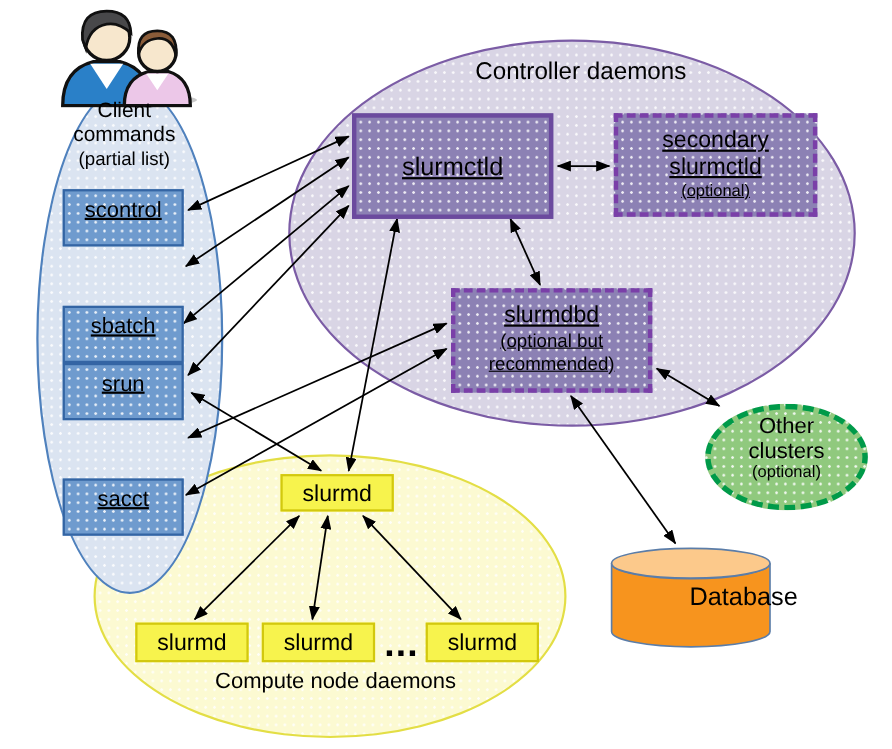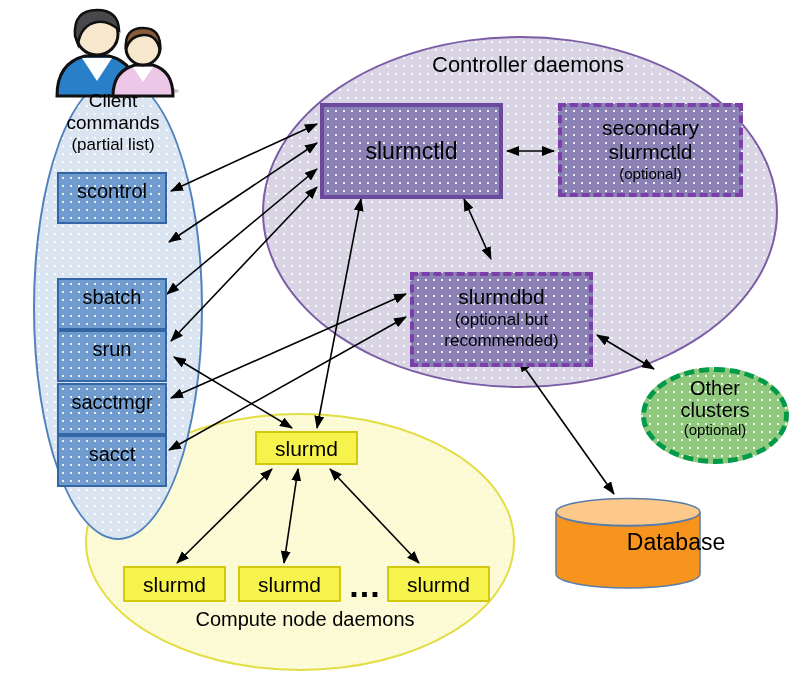--- a/index.html
+++ b/index.html
@@ -1,21 +1,21 @@
 <!DOCTYPE html>
 <html><head>
 <meta charset="utf-8">
 <style>
   html,body{margin:0;padding:0;background:#fff;}
   .canvas{position:relative;width:811px;height:681px;background:#fff;overflow:hidden;
           font-family:"Liberation Sans",sans-serif;color:#000;}
   .abs{position:absolute;}
   .ellipse{border-radius:50%;box-sizing:border-box;}
   .dots{background-image:radial-gradient(rgba(255,255,255,0.85) 1px, rgba(255,255,255,0) 1.4px);
-        background-size:8px 8px;}
+        background-size:8px 8px;text-decoration:underline;}
   .el-blue{left:33px;top:76px;width:170px;height:464px;background-color:#dbe4f1;border:2px solid #4f81bd;}
   .el-purple{left:262px;top:36px;width:516px;height:352px;background-color:#d9d5e5;border:2px solid #7b5ca5;}
   .el-yellow{left:85px;top:413px;width:430px;height:258px;background-color:#fcfad2;border:2px solid #e3de45;}
   .el-green{left:641px;top:367px;width:148px;height:97px;background-color:#90c97e;border:5px dashed #009a49;}
   .cbox{left:57px;width:110px;height:52px;background-color:#6f9bce;border:2px solid #3465a4;
         box-sizing:border-box;text-align:center;font-size:20px;line-height:34px;}
   .pbox{background-color:#8c81b4;box-sizing:border-box;text-align:center;}
   .ybox{background-color:#f7f34d;border:2px solid #d2c80e;box-sizing:border-box;
         text-align:center;font-size:21px;line-height:32px;}
   .grouptitle{font-size:22px;text-align:center;}
@@ -71,34 +71,33 @@
   </svg>
 
   <div class="abs" style="left:40px;top:90px;width:146px;text-align:center;line-height:22px;">
     <span class="lbl-line" style="font-size:19px;">Client</span>
     <span class="lbl-line" style="font-size:19px;">commands</span>
     <span class="lbl-line" style="font-size:17px;">(partial list)</span>
   </div>
   <div class="abs cbox dots" style="top:172px;">scontrol</div>
   <div class="abs cbox dots" style="top:278px;">sbatch</div>
   <div class="abs cbox dots" style="top:330px;">srun</div>
-  <div class="abs cbox dots" style="top:383px;">sacctmgr</div>
   <div class="abs cbox dots" style="top:435px;">sacct</div>
 
   <div class="abs grouptitle" style="left:398px;top:52px;width:260px;">Controller daemons</div>
 
   <div class="abs pbox dots" style="left:320px;top:103px;width:183px;height:96px;border:4px solid #6b4a9e;font-size:23px;line-height:88px;">slurmctld</div>
 
   <div class="abs pbox dots" style="left:558px;top:103px;width:185px;height:94px;border:4px dashed #7a3fa8;padding-top:9px;">
     <span class="small" style="font-size:21px;line-height:24px;">secondary</span>
     <span class="small" style="font-size:21px;line-height:24px;">slurmctld</span>
     <span class="small" style="font-size:15px;line-height:19px;">(optional)</span>
   </div>
 
-  <div class="abs pbox dots" style="left:410px;top:272px;width:183px;height:95px;border:4px dashed #7a3fa8;padding-top:8px;">
+  <div class="abs pbox dots" style="left:410px;top:262px;width:183px;height:95px;border:4px dashed #7a3fa8;padding-top:8px;">
     <span class="small" style="font-size:21px;line-height:25px;">slurmdbd</span>
     <span class="small" style="font-size:17px;line-height:21px;">(optional but</span>
     <span class="small" style="font-size:17px;line-height:21px;">recommended)</span>
   </div>
 
   <div class="abs ybox" style="left:255px;top:431px;width:103px;height:34px;">slurmd</div>
   <div class="abs ybox" style="left:123px;top:566px;width:103px;height:36px;line-height:34px;">slurmd</div>
   <div class="abs ybox" style="left:238px;top:566px;width:103px;height:36px;line-height:34px;">slurmd</div>
   <div class="abs ybox" style="left:387px;top:566px;width:103px;height:36px;line-height:34px;">slurmd</div>
   <div class="abs" style="left:343px;top:566px;width:44px;text-align:center;font-size:34px;font-weight:bold;letter-spacing:1px;">...</div>

